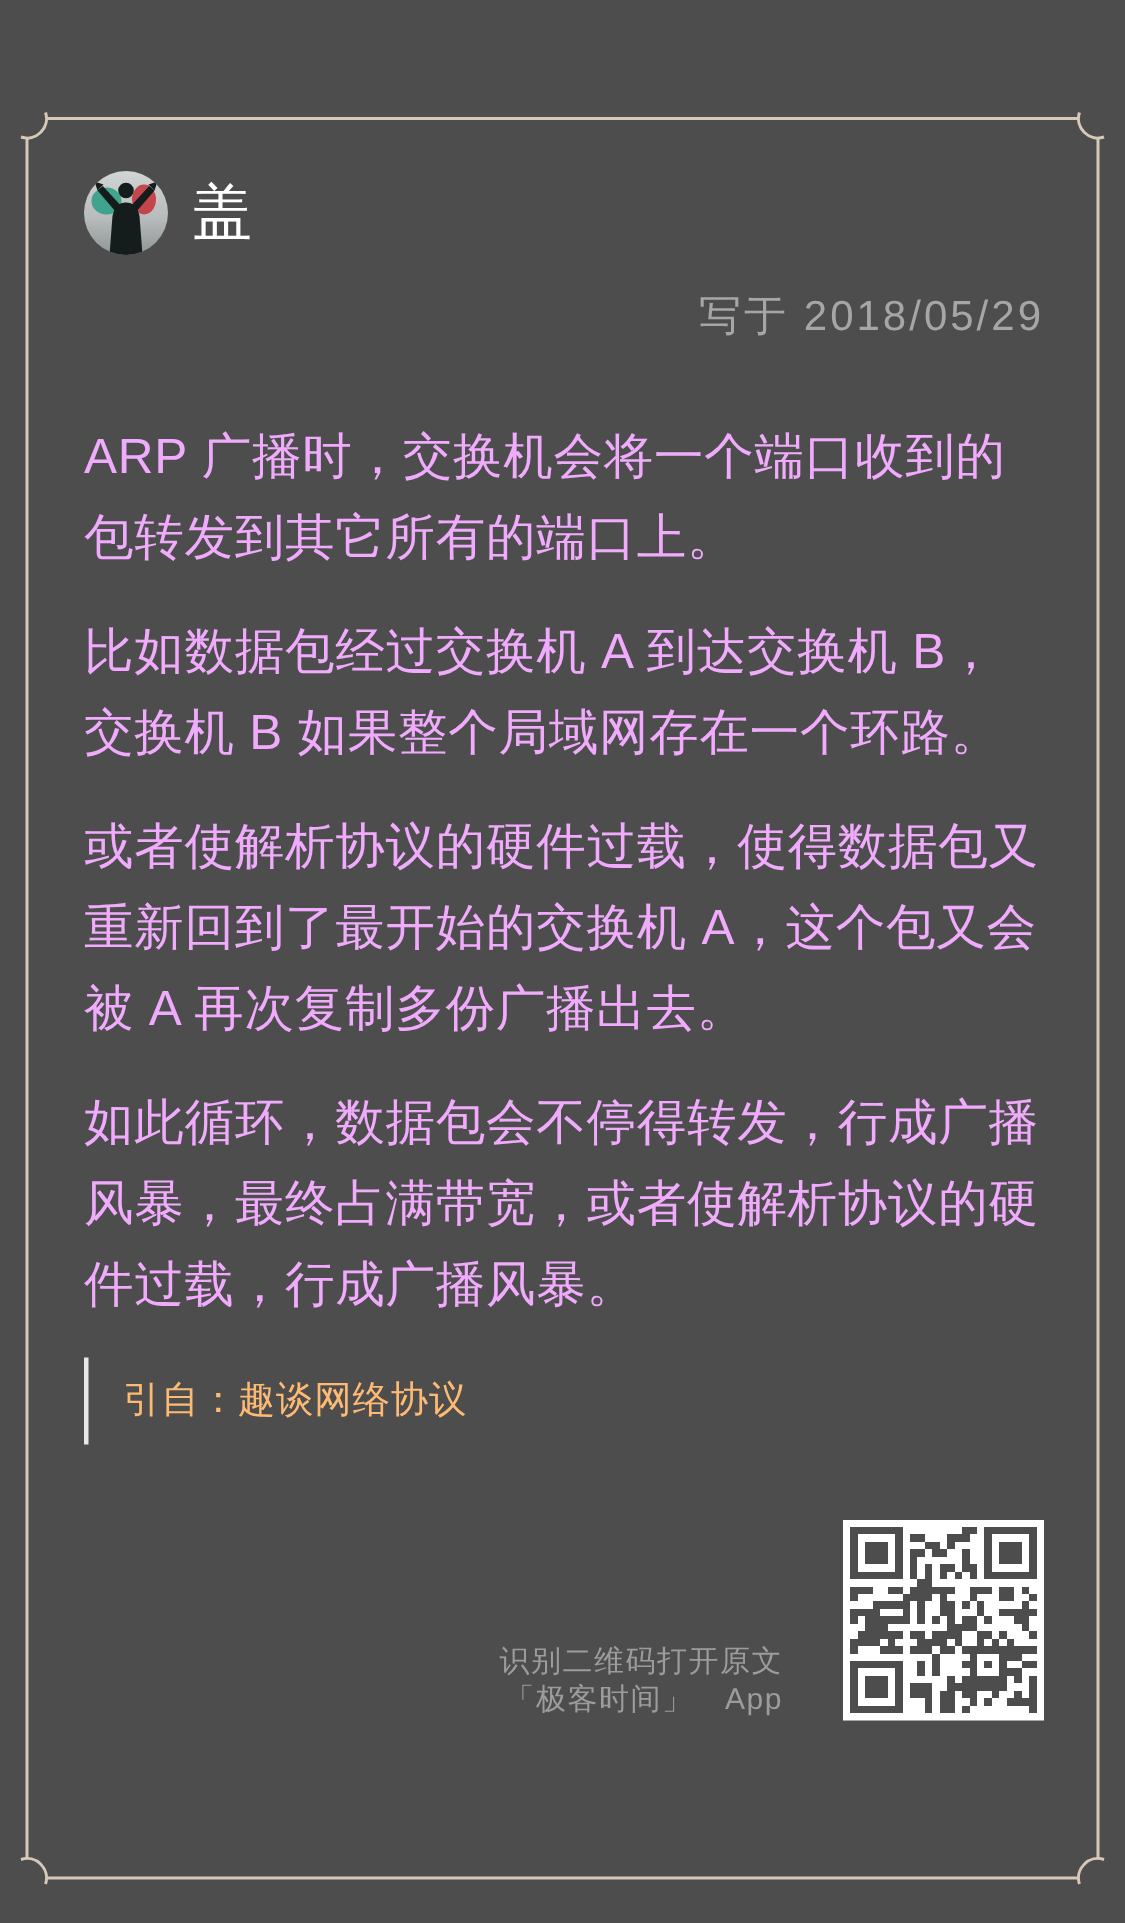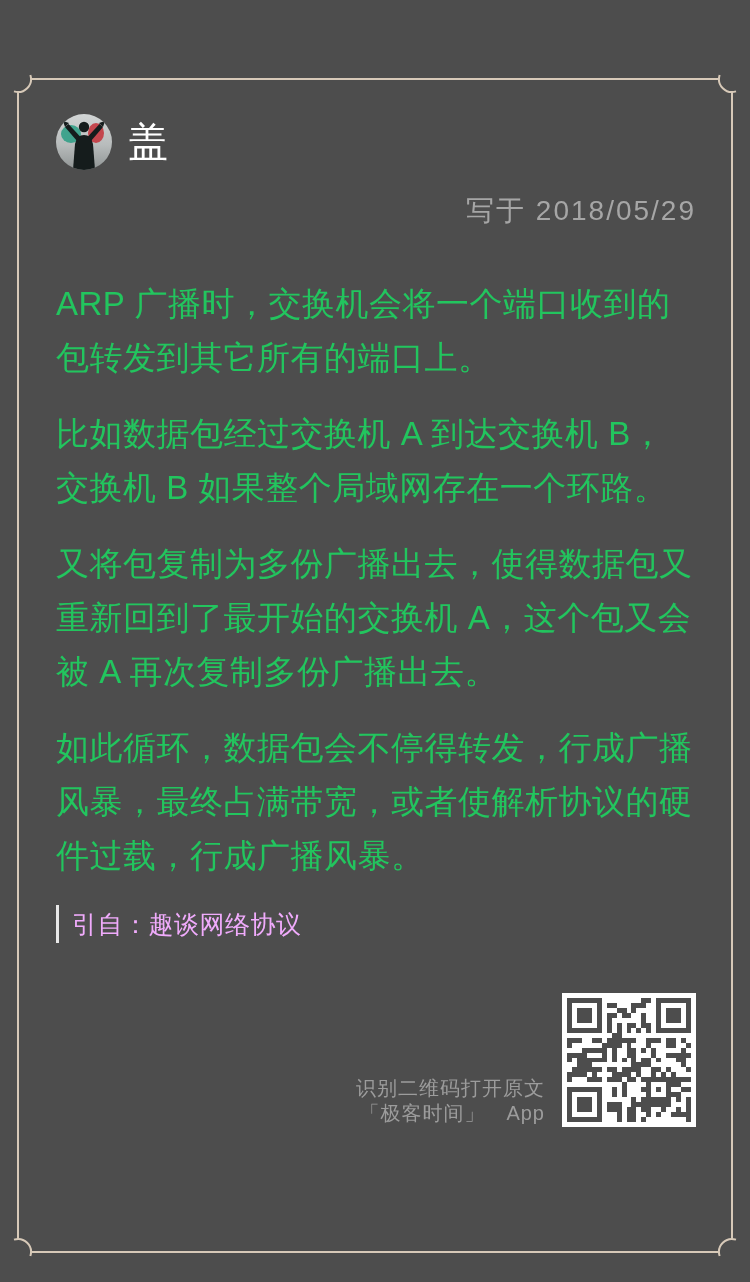--- a/index.html
+++ b/index.html
@@ -10,28 +10,28 @@
   }
   .card{position:absolute;inset:0;}
   .frame{position:absolute;left:0;top:0;pointer-events:none;}
   .content{position:absolute;left:56px;top:0;width:640px;}
   .author-row{margin-top:114px;display:flex;align-items:center;}
   .avatar{width:56px;height:56px;flex:none;display:block;}
   .author-name{margin-left:16px;font-size:40px;color:#ffffff;font-weight:400;line-height:1;}
   .date{margin-top:24px;font-size:28px;line-height:34px;color:#a6a6a6;letter-spacing:2px;text-align:right;}
   .paragraphs{margin-top:49px;}
   .paragraphs p{
-    margin:0 0 22px 0;font-size:33px;line-height:54px;color:#22c55e;
+    margin:0 0 22px 0;font-size:33px;line-height:54px;color:#f0abfc;
     font-weight:300;letter-spacing:0.5px;
   }
   .quote{
     margin-top:15px;border-left:3px solid #e8e8e8;padding:1px 0 1px 13px;
   }
-  .quote p{margin:0;font-size:25px;line-height:36px;color:#f0abfc;font-weight:300;letter-spacing:0.5px;}
-  .footer-row{margin-top:50px;display:flex;justify-content:flex-end;align-items:flex-end;}
+  .quote p{margin:10px;font-size:25px;line-height:36px;color:#fdba74;font-weight:300;letter-spacing:0.5px;font-family:Liberation Serif, serif;}
+  .footer-row{margin-top:50px;display:flex;justify-content:flex-end;align-items:flex-end;gap:23px;}
   .captions{
     text-align:right;font-size:20px;line-height:25px;color:#9c9c9c;
     margin-right:17px;padding-bottom:1px;letter-spacing:1px;
   }
   .qr{width:134px;height:134px;flex:none;display:block;}
 </style>
 </head>
 <body>
 
 <div class="card">
@@ -71,21 +71,21 @@
         </g>
       </svg>
       <div class="author-name">盖</div>
     </div>
 
     <div class="date">写于 2018/05/29</div>
 
     <div class="paragraphs">
       <p>ARP 广播时，交换机会将一个端口收到的包转发到其它所有的端口上。</p>
       <p>比如数据包经过交换机 A 到达交换机 B，交换机 B 如果整个局域网存在一个环路。</p>
-      <p>又将包复制为多份广播出去，使得数据包又重新回到了最开始的交换机 A，这个包又会被 A 再次复制多份广播出去。</p>
+      <p>或者使解析协议的硬件过载，使得数据包又重新回到了最开始的交换机 A，这个包又会被 A 再次复制多份广播出去。</p>
       <p>如此循环，数据包会不停得转发，行成广播风暴，最终占满带宽，或者使解析协议的硬件过载，行成广播风暴。</p>
     </div>
 
     <div class="quote">
       <p>引自：趣谈网络协议</p>
     </div>
 
     <div class="footer-row">
       <div class="captions">
         <div>识别二维码打开原文</div>

